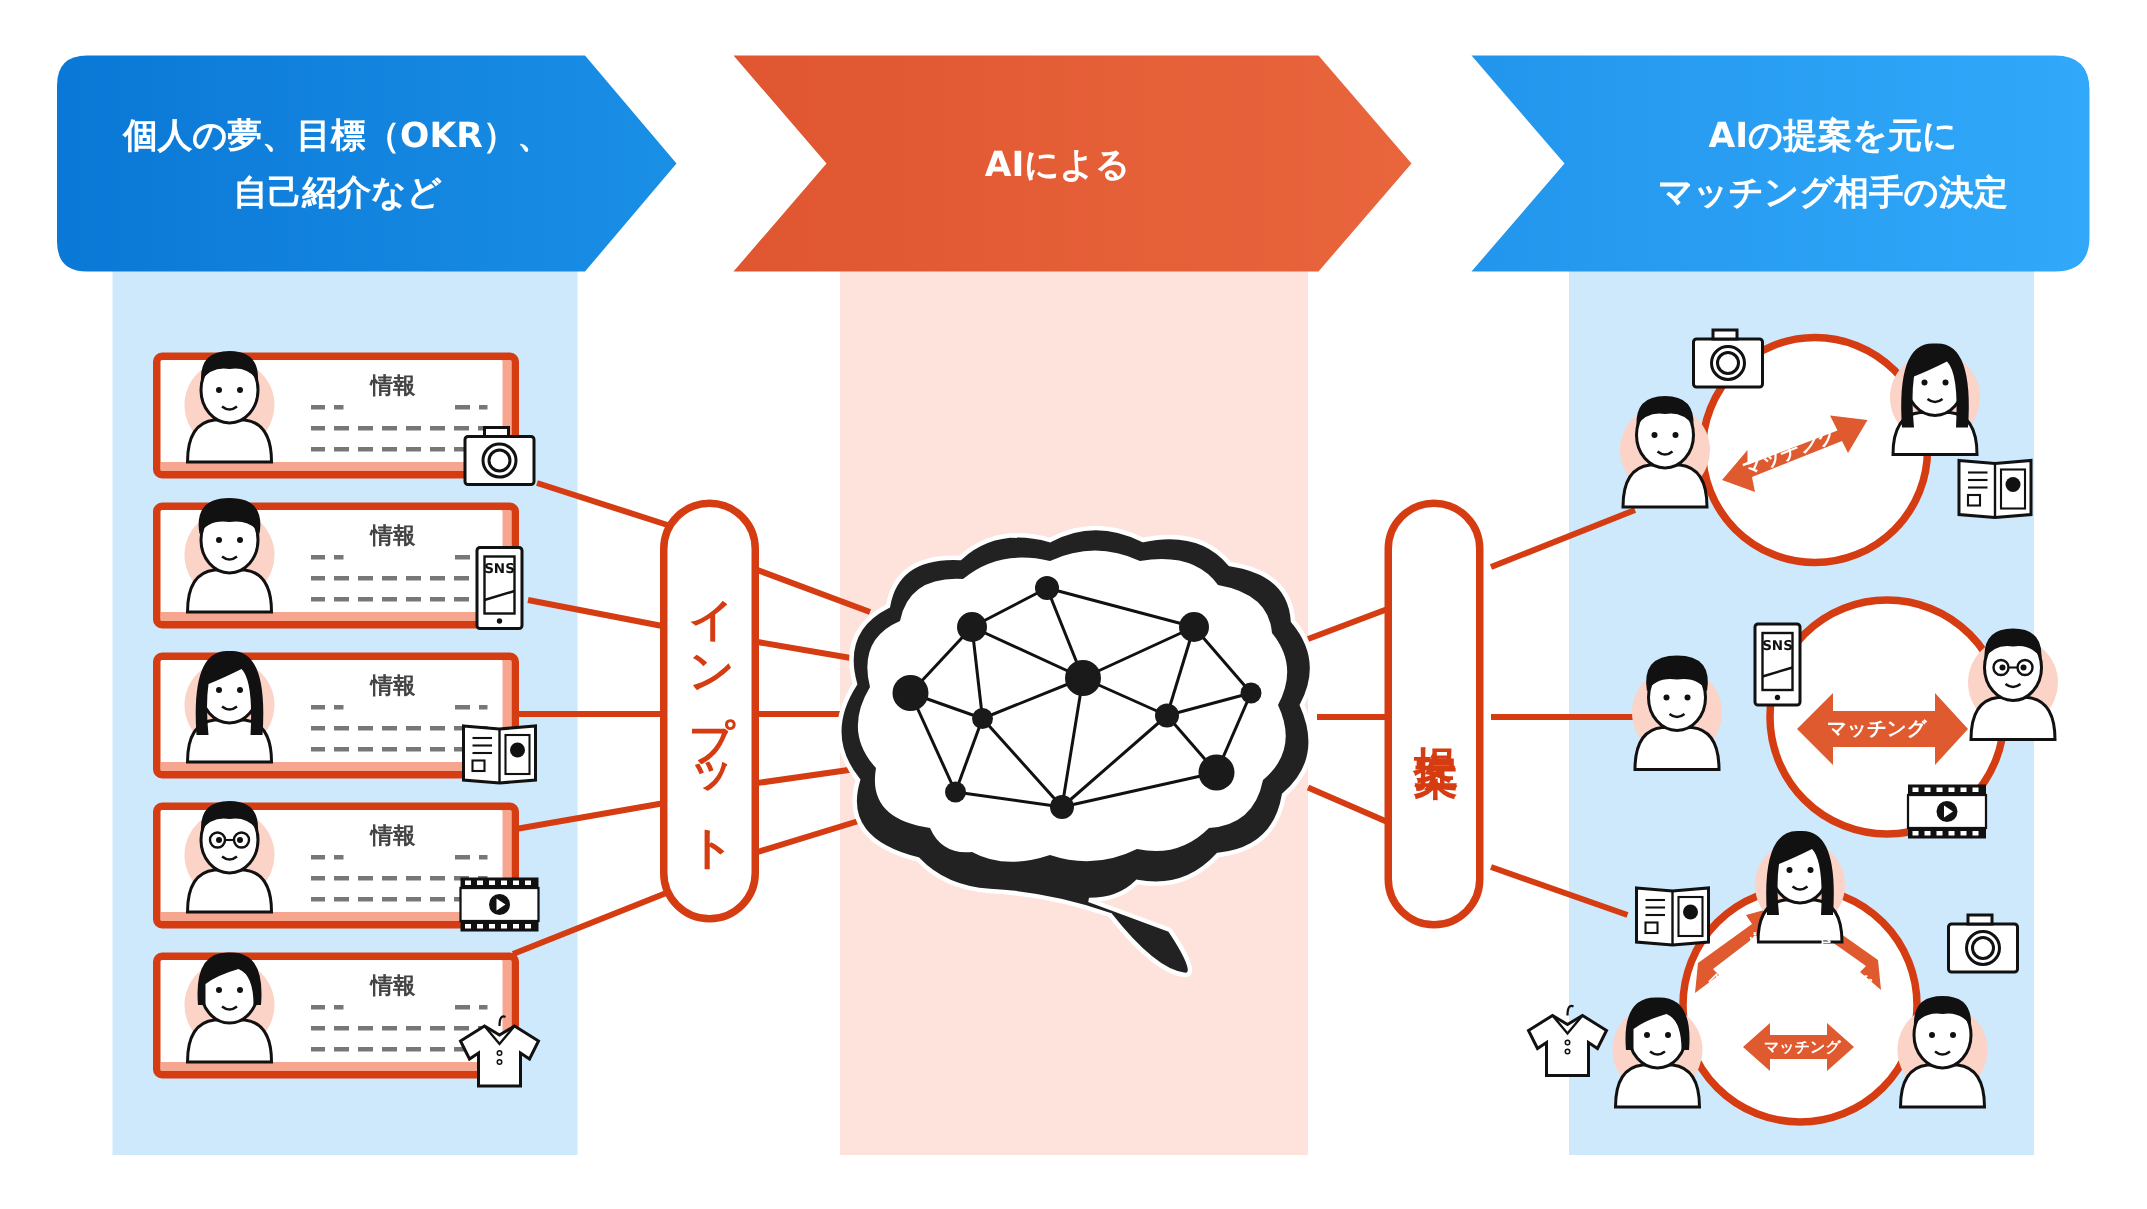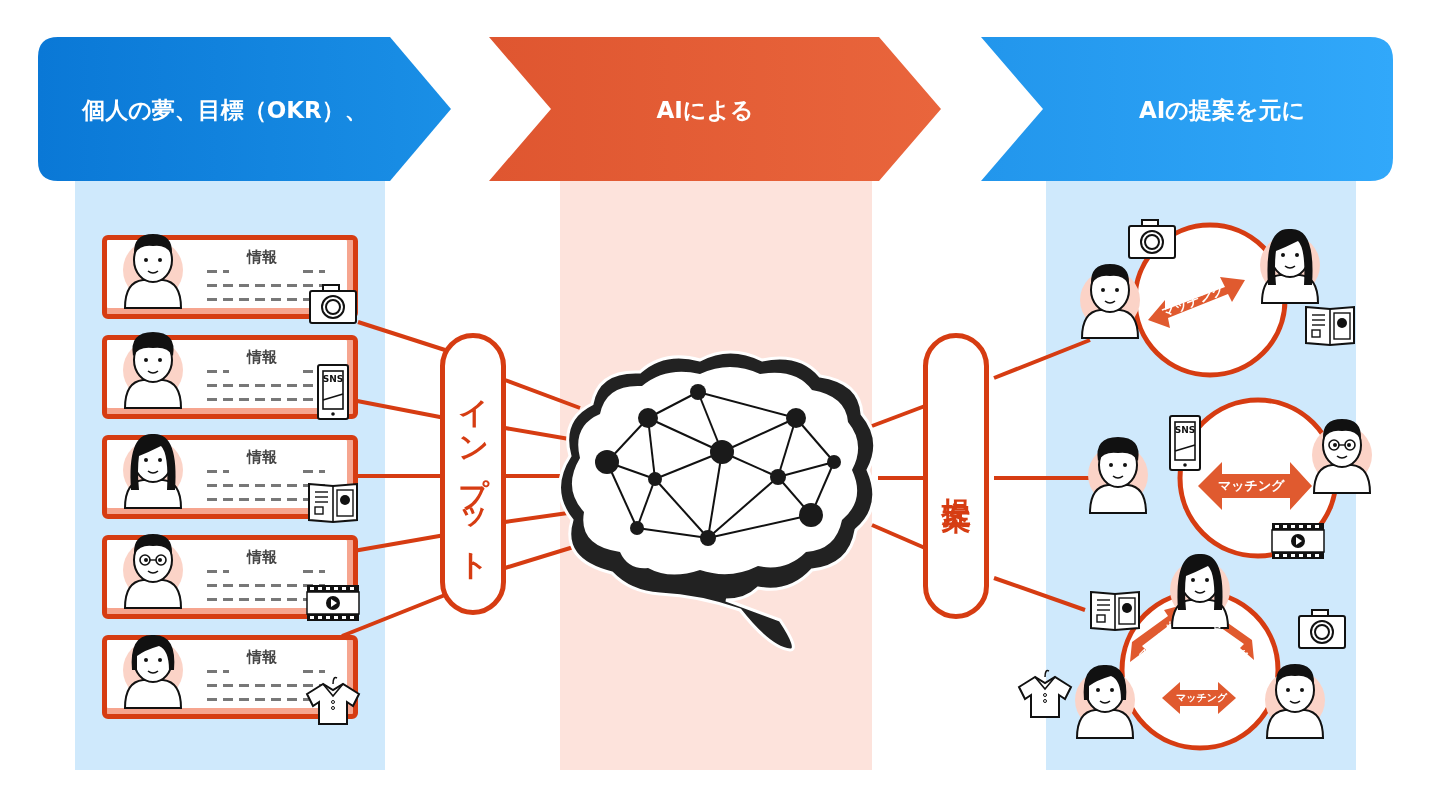--- a/index.html
+++ b/index.html
@@ -1,21 +1,21 @@
 <!DOCTYPE html>
 <html><head>
 <meta charset="utf-8">
 <style>
   html,body{margin:0;padding:0;background:#fff;}
   body{width:1431px;height:806px;position:relative;overflow:hidden;font-family:"DejaVu Sans","Liberation Sans",sans-serif;}
   .abs{position:absolute;}
   .col-bg{position:absolute;}
   .hdr{position:absolute;color:#fff;font-weight:bold;font-size:23px;line-height:38px;text-align:center;display:flex;align-items:center;justify-content:center;flex-direction:column;}
   .hdr span{display:block;white-space:nowrap;}
-  .card{position:absolute;width:234px;height:74px;background:#fff;border:5px solid #d63c12;border-radius:6px;box-shadow:inset 0 -6px 0 #f6a58f, inset -6px 0 0 #f6a58f;padding-left:12px;}
+  .card{position:absolute;width:234px;height:74px;background:#fff;border:5px solid #d63c12;border-radius:6px;box-shadow:inset 0 -6px 0 #f6a58f, inset -6px 0 0 #f6a58f;}
   .card-label{position:absolute;left:140px;top:8px;font-size:15px;font-weight:bold;color:#444;}
   .dash{position:absolute;left:100px;height:3px;background:repeating-linear-gradient(90deg,#777 0 10px,transparent 10px 16px);}
   .pill{position:absolute;border:5px solid #d63c12;border-radius:40px;background:#fff;color:#d63c12;font-weight:bold;display:flex;align-items:center;justify-content:center;}
   .pill span{writing-mode:vertical-rl;font-size:30px;letter-spacing:4px;}
   .match{position:absolute;color:#fff;font-weight:bold;white-space:nowrap;}
   svg{overflow:visible;}
 </style>
 </head>
 <body>
 
@@ -37,26 +37,28 @@
         <stop offset="0" stop-color="#2296ec"></stop>
         <stop offset="1" stop-color="#31a8fa"></stop>
       </linearGradient>
   </defs>
   <path d="M58,37 H390 L451,109 L390,181 H58 Q38,181 38,161 V57 Q38,37 58,37 Z" fill="url(#g1)"></path>
   <path d="M489,37 H879 L941,109 L879,181 H489 L551,109 Z" fill="url(#g2)"></path>
   <path d="M981,37 H1370 Q1393,37 1393,60 V158 Q1393,181 1370,181 H981 L1043,109 Z" fill="url(#g3)"></path>
 </svg>
 <div class="hdr" style="left:40px;top:40px;width:370px;height:140px;text-align:center;">
   <span>個人の夢、目標（OKR）、</span>
+  <span>自己紹介など</span>
 </div>
 <div class="hdr" style="left:520px;top:40px;width:370px;height:140px;">
   <span>AIによる</span>
 </div>
 <div class="hdr" style="left:1037px;top:40px;width:370px;height:140px;">
   <span>AIの提案を元に</span>
+  <span>マッチング相手の決定</span>
 </div>
 
 <svg class="abs" style="left:0;top:0" width="1431" height="806">
   <g stroke="#d63c12" stroke-width="4" fill="none">
     <line x1="358" y1="322" x2="445" y2="350"></line>
     <line x1="352" y1="400" x2="445" y2="418"></line>
     <line x1="342" y1="476" x2="445" y2="476"></line>
     <line x1="342" y1="553" x2="445" y2="535"></line>
     <line x1="342" y1="636" x2="445" y2="595"></line>
     <line x1="505" y1="380" x2="580" y2="408"></line>

